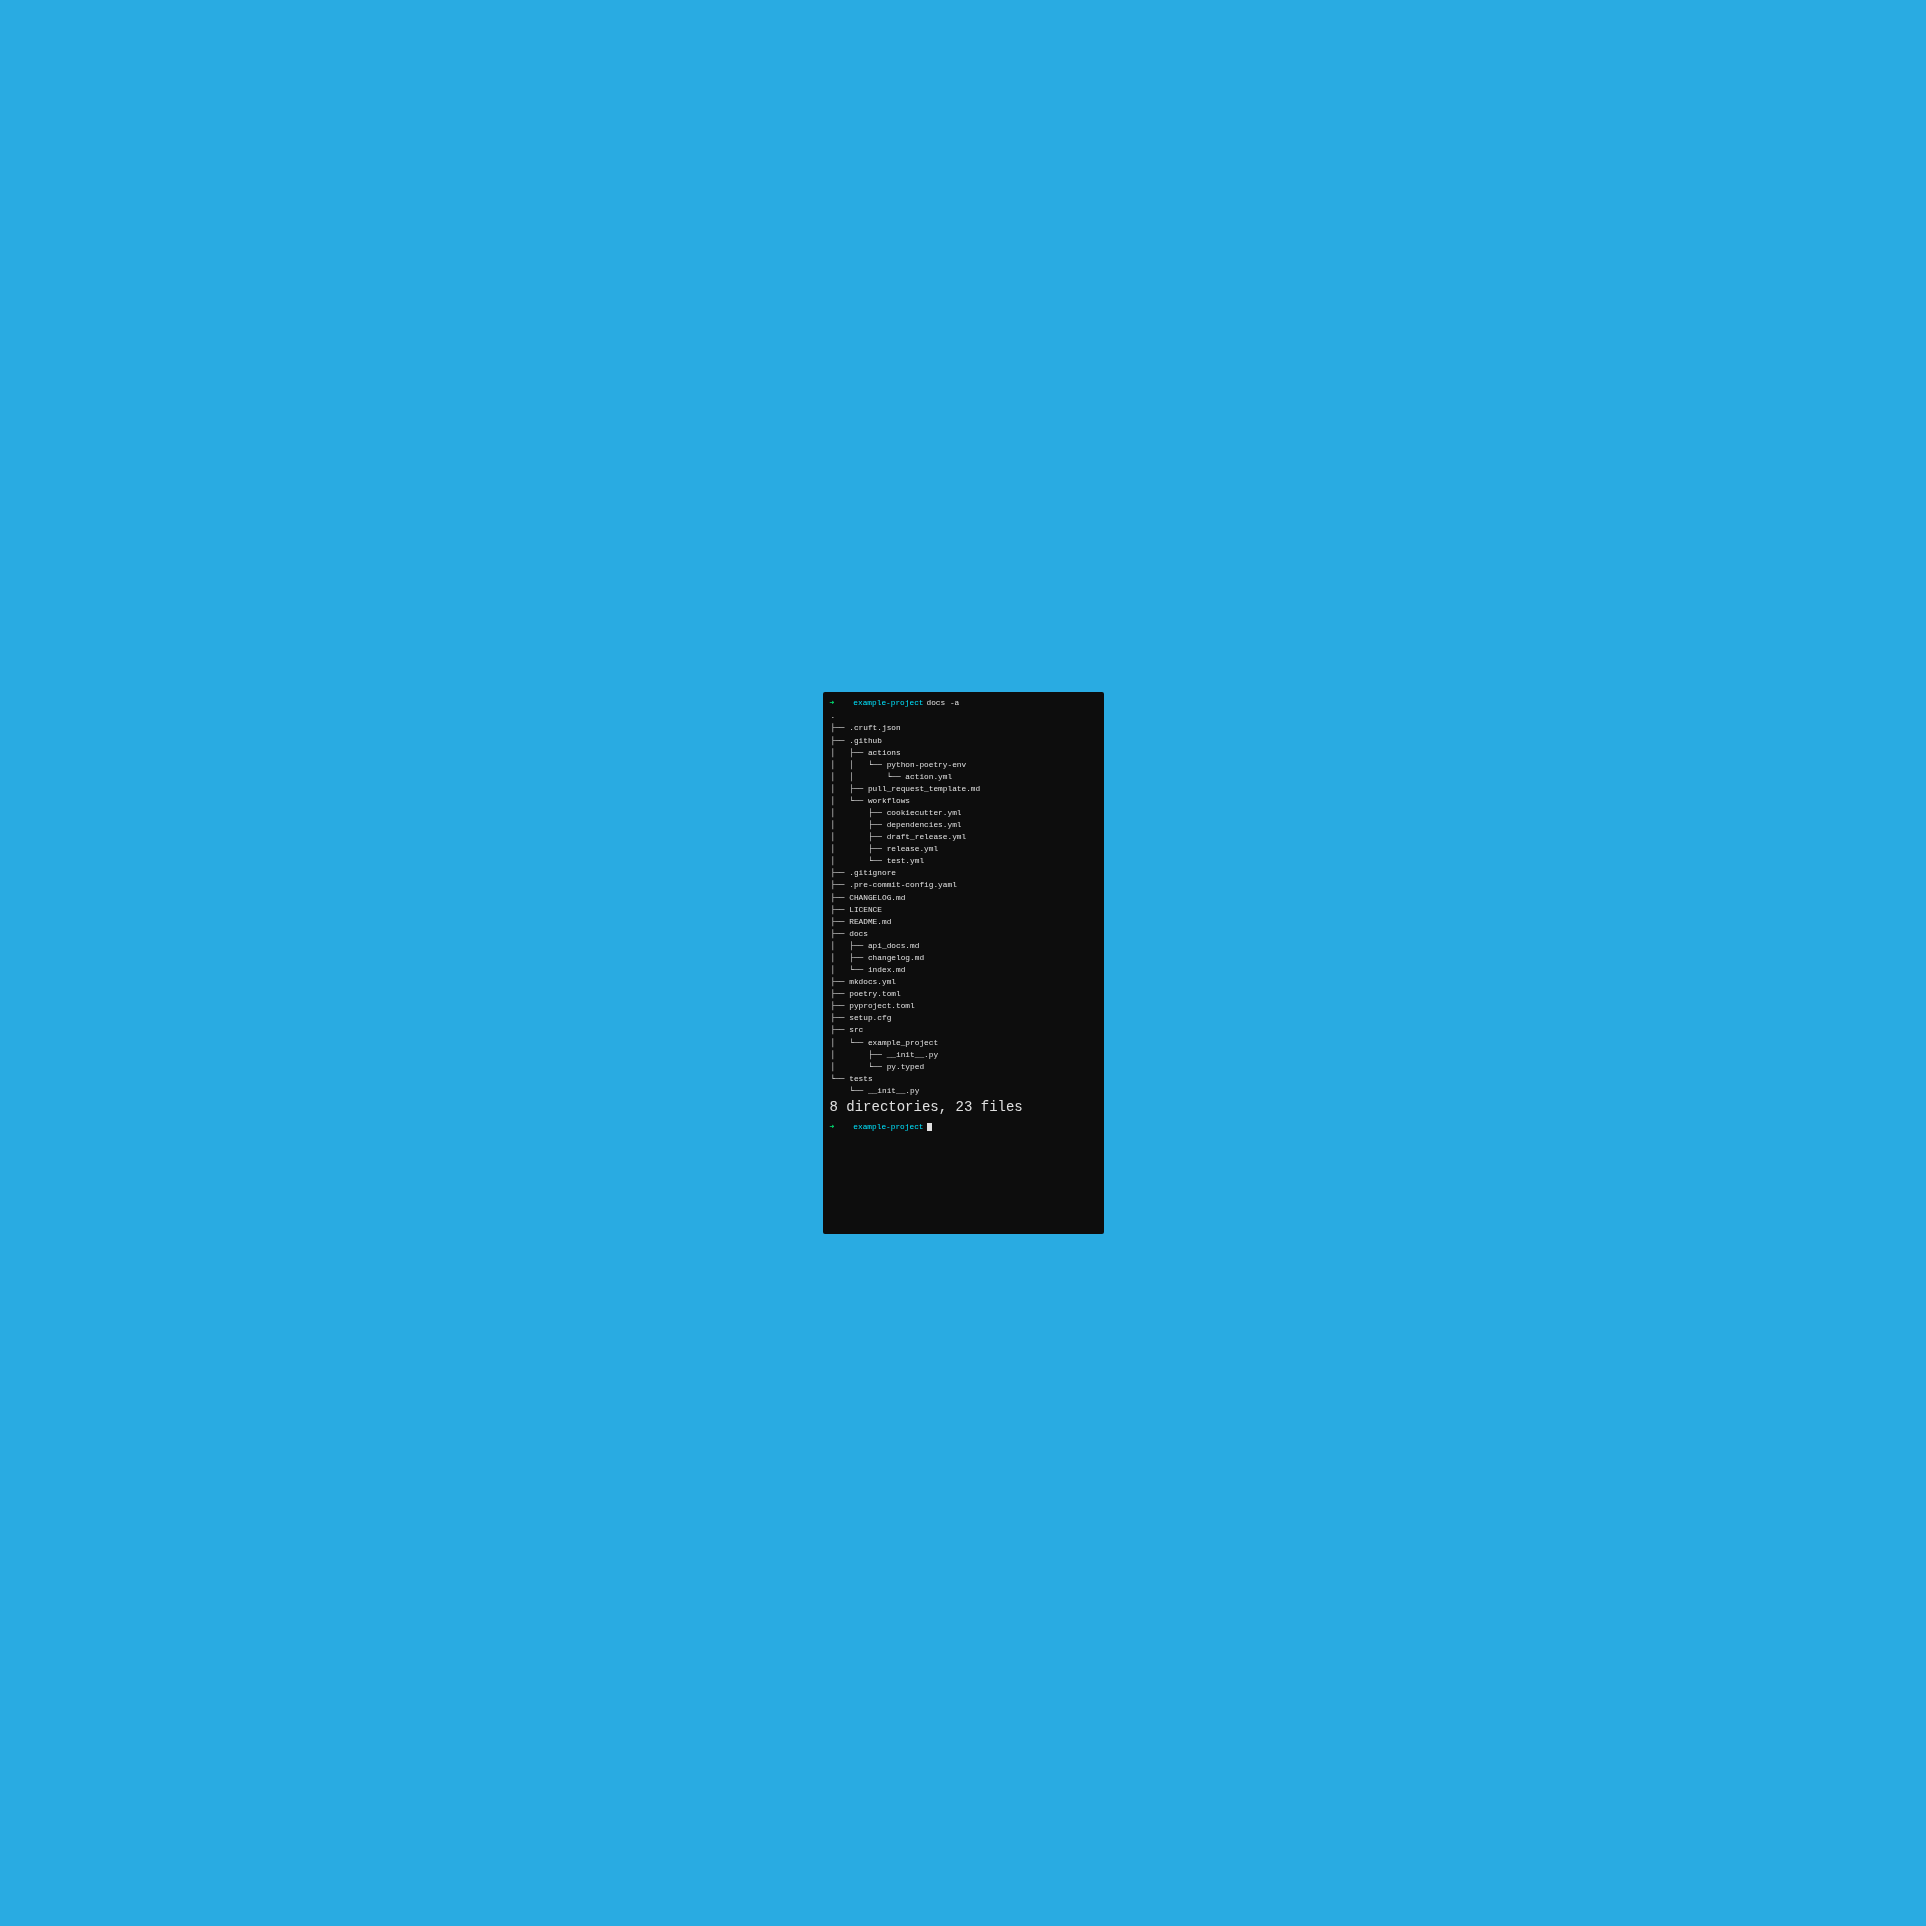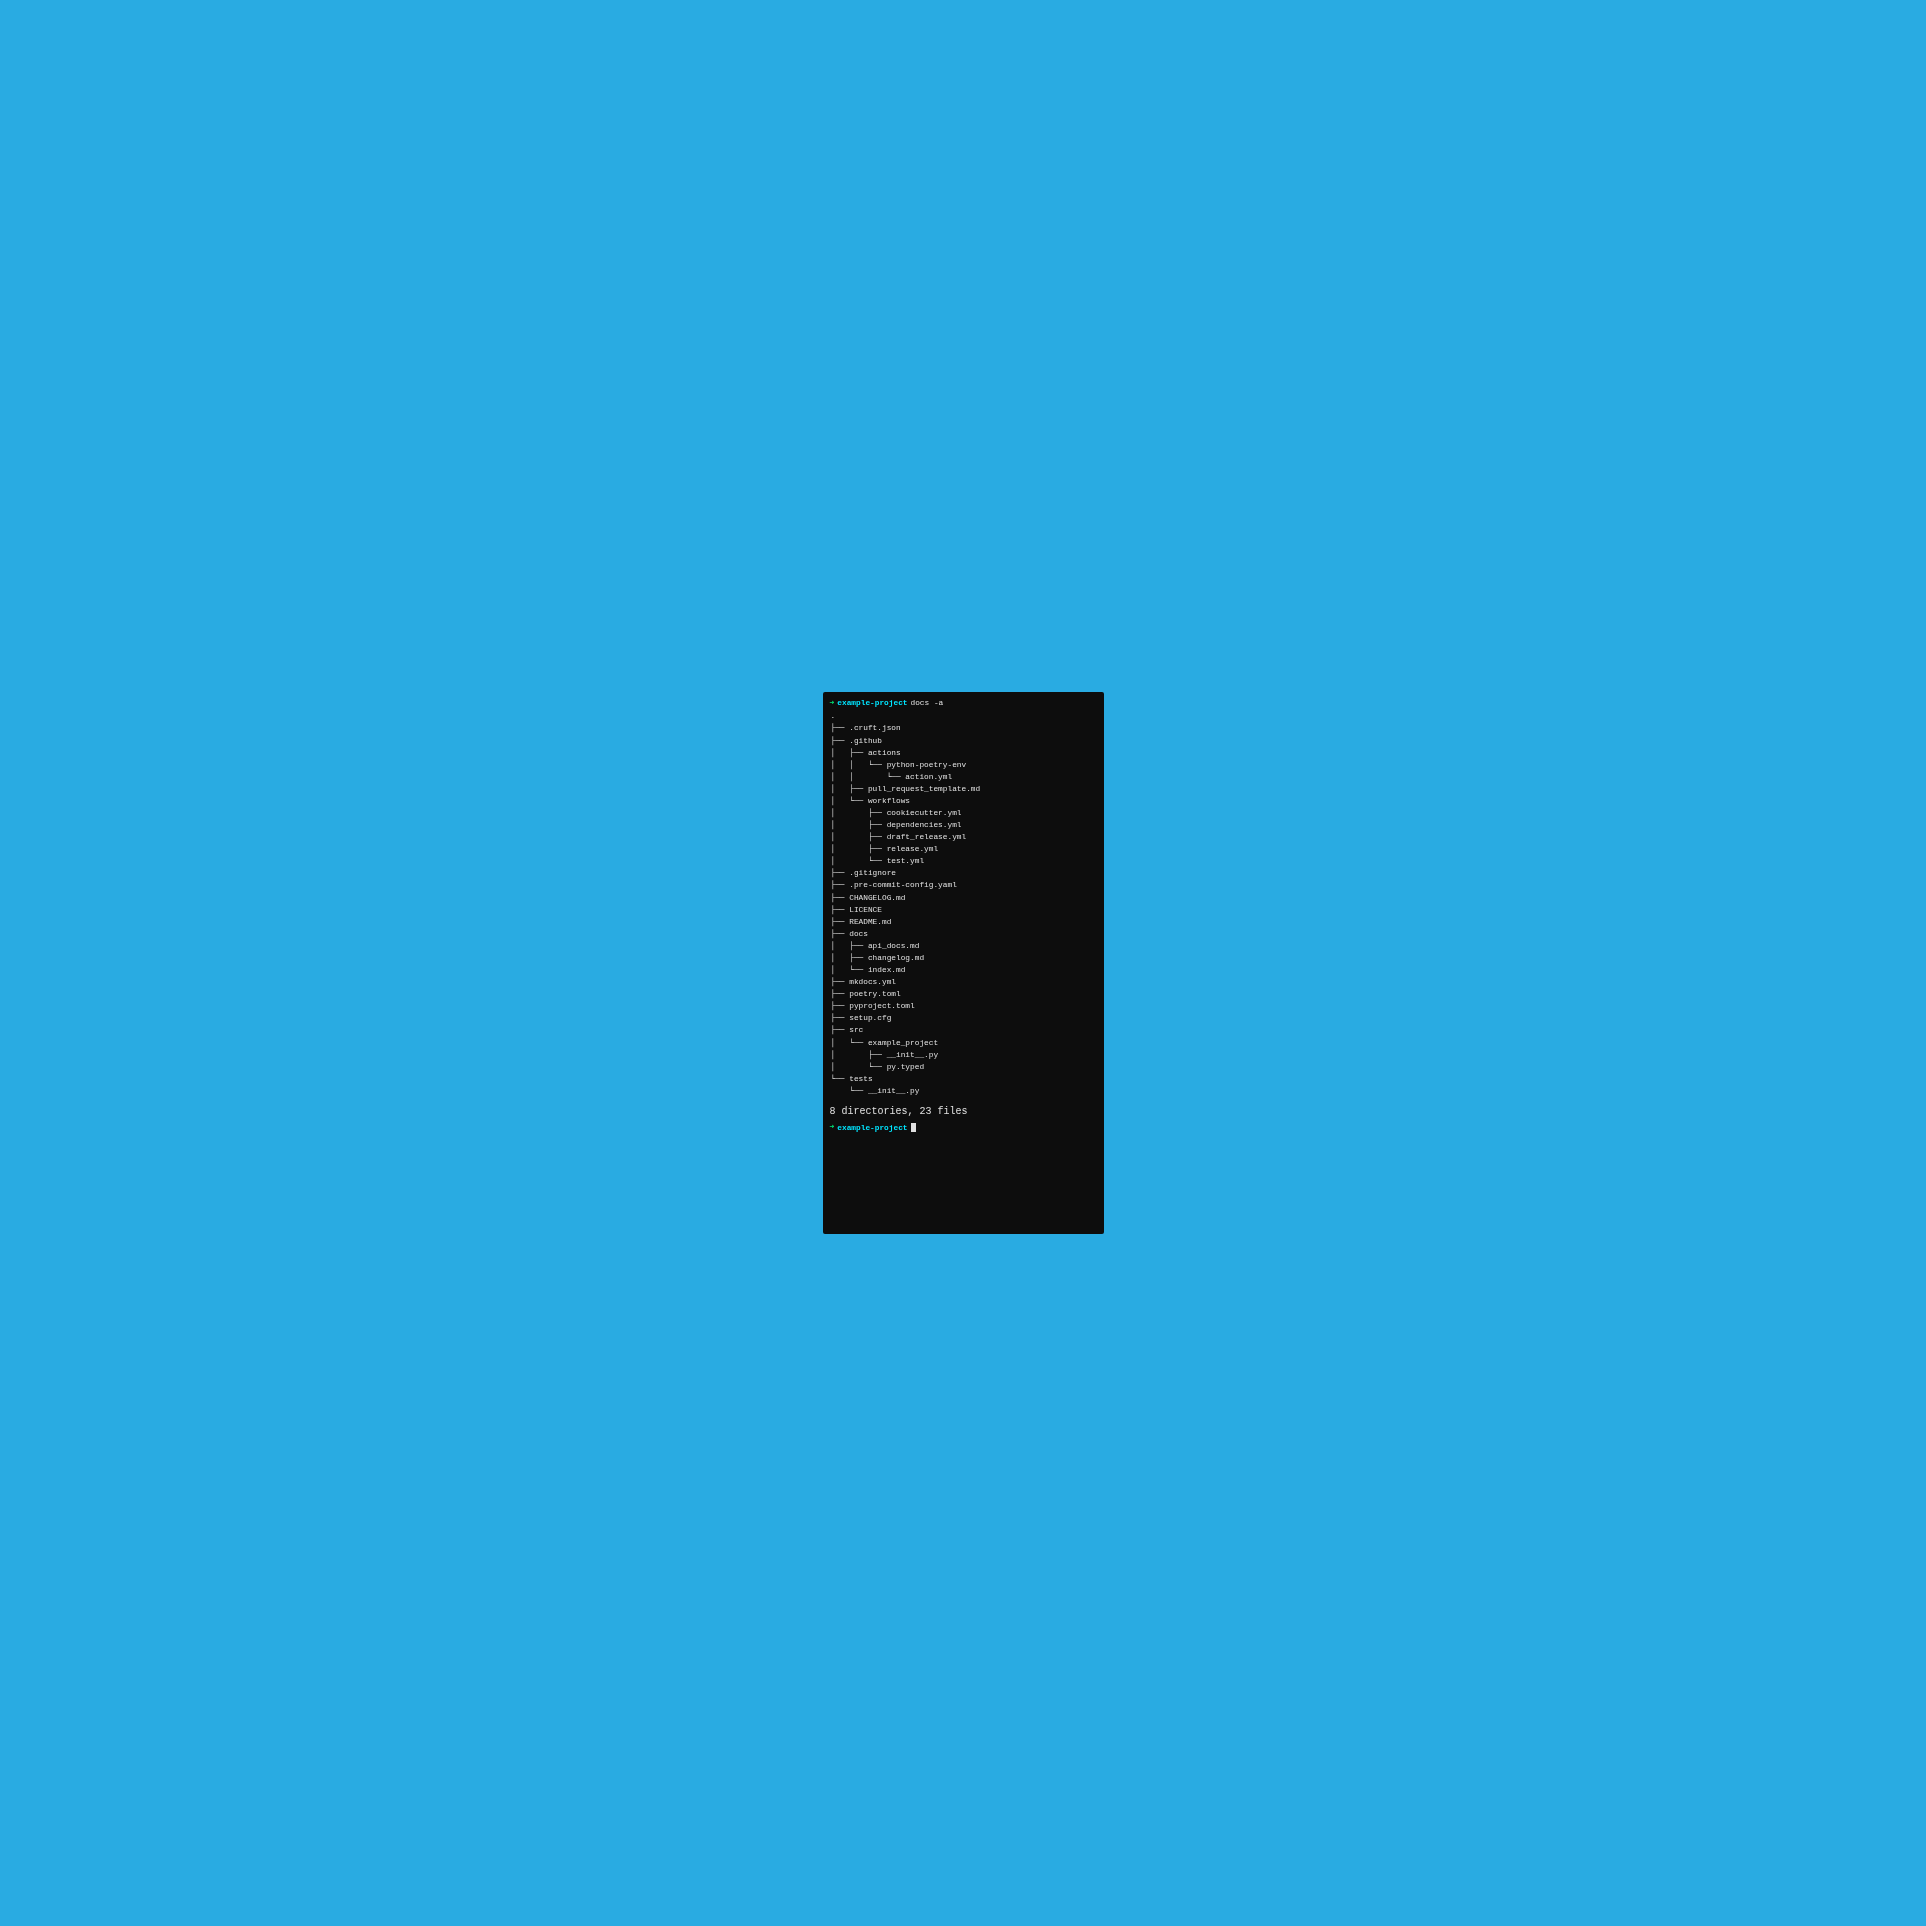--- a/index.html
+++ b/index.html
@@ -43,40 +43,40 @@
       margin-bottom: 1px;
     }
 
     .prompt-arrow {
       color: #00e676;
       font-size: 8px;
     }
 
     .prompt-dir {
       color: #00e5ff;
-      font-weight: bold;
+      font-weight: normal;
+      margin-left: 16px;
     }
 
     .prompt-cmd {
       color: #e0e0e0;
     }
 
     .tree-output {
       font-family: 'Courier New', Courier, monospace;
       font-size: 7.8px;
       line-height: 1.55;
       color: #e0e0e0;
       white-space: pre;
       padding-left: 1px;
     }
 
     .summary-line {
-      margin-top: 7px;
       color: #e0e0e0;
-      font-size: 10px;
+      font-size: 14px;
       line-height: 1.55;
     }
 
     .prompt-line-bottom {
       display: flex;
       align-items: center;
       gap: 3px;
       margin-top: 2px;
     }
 

